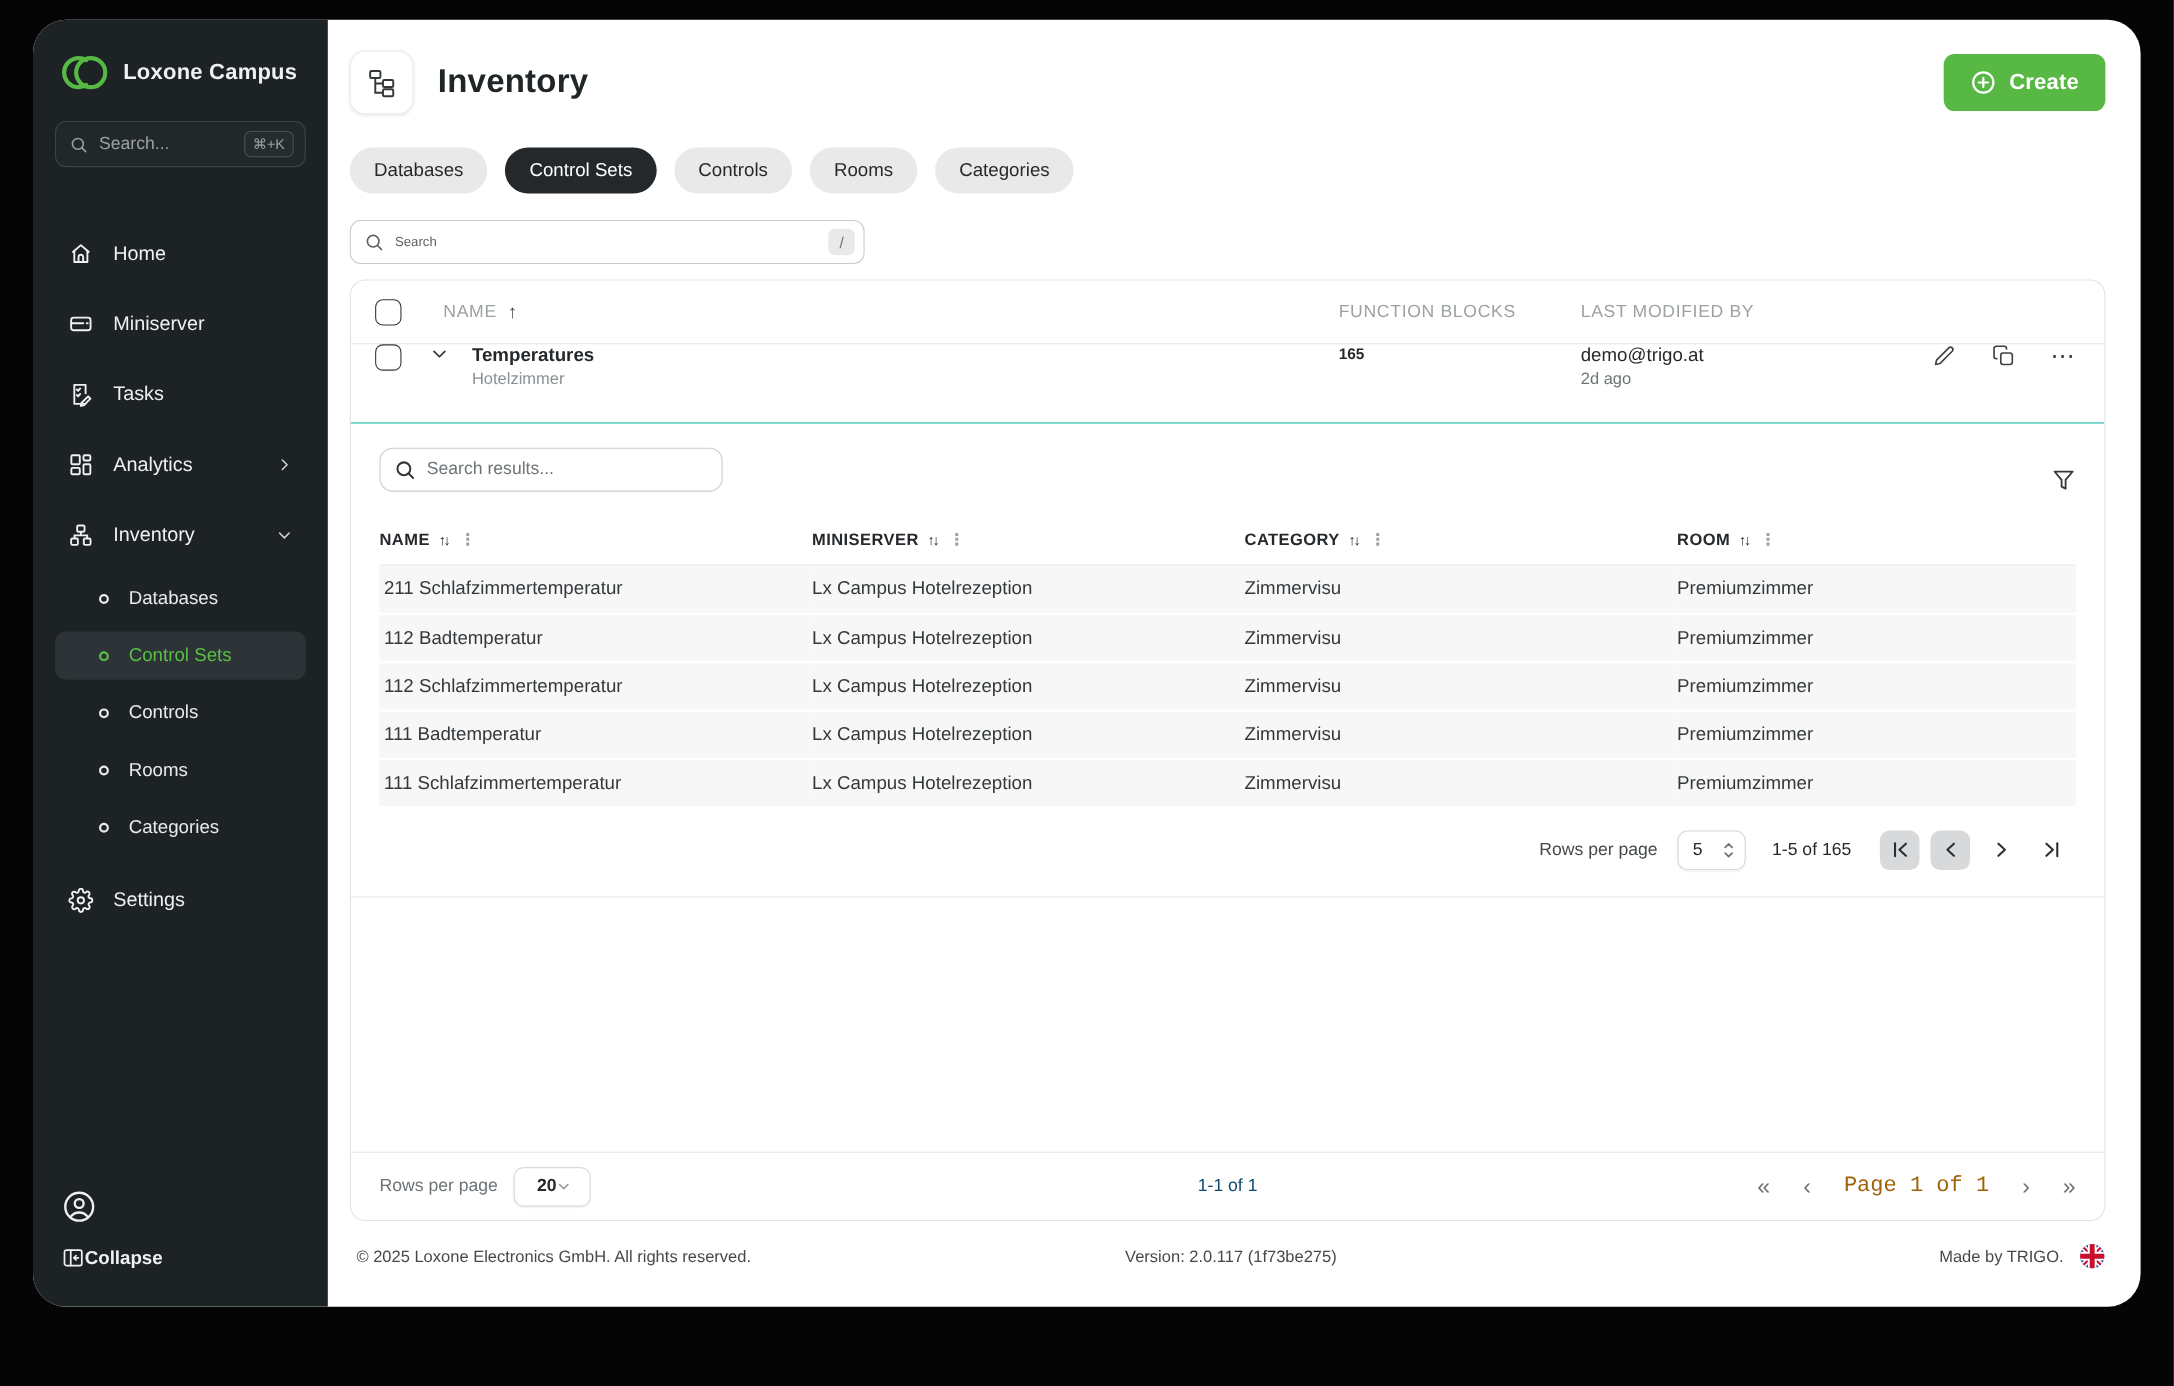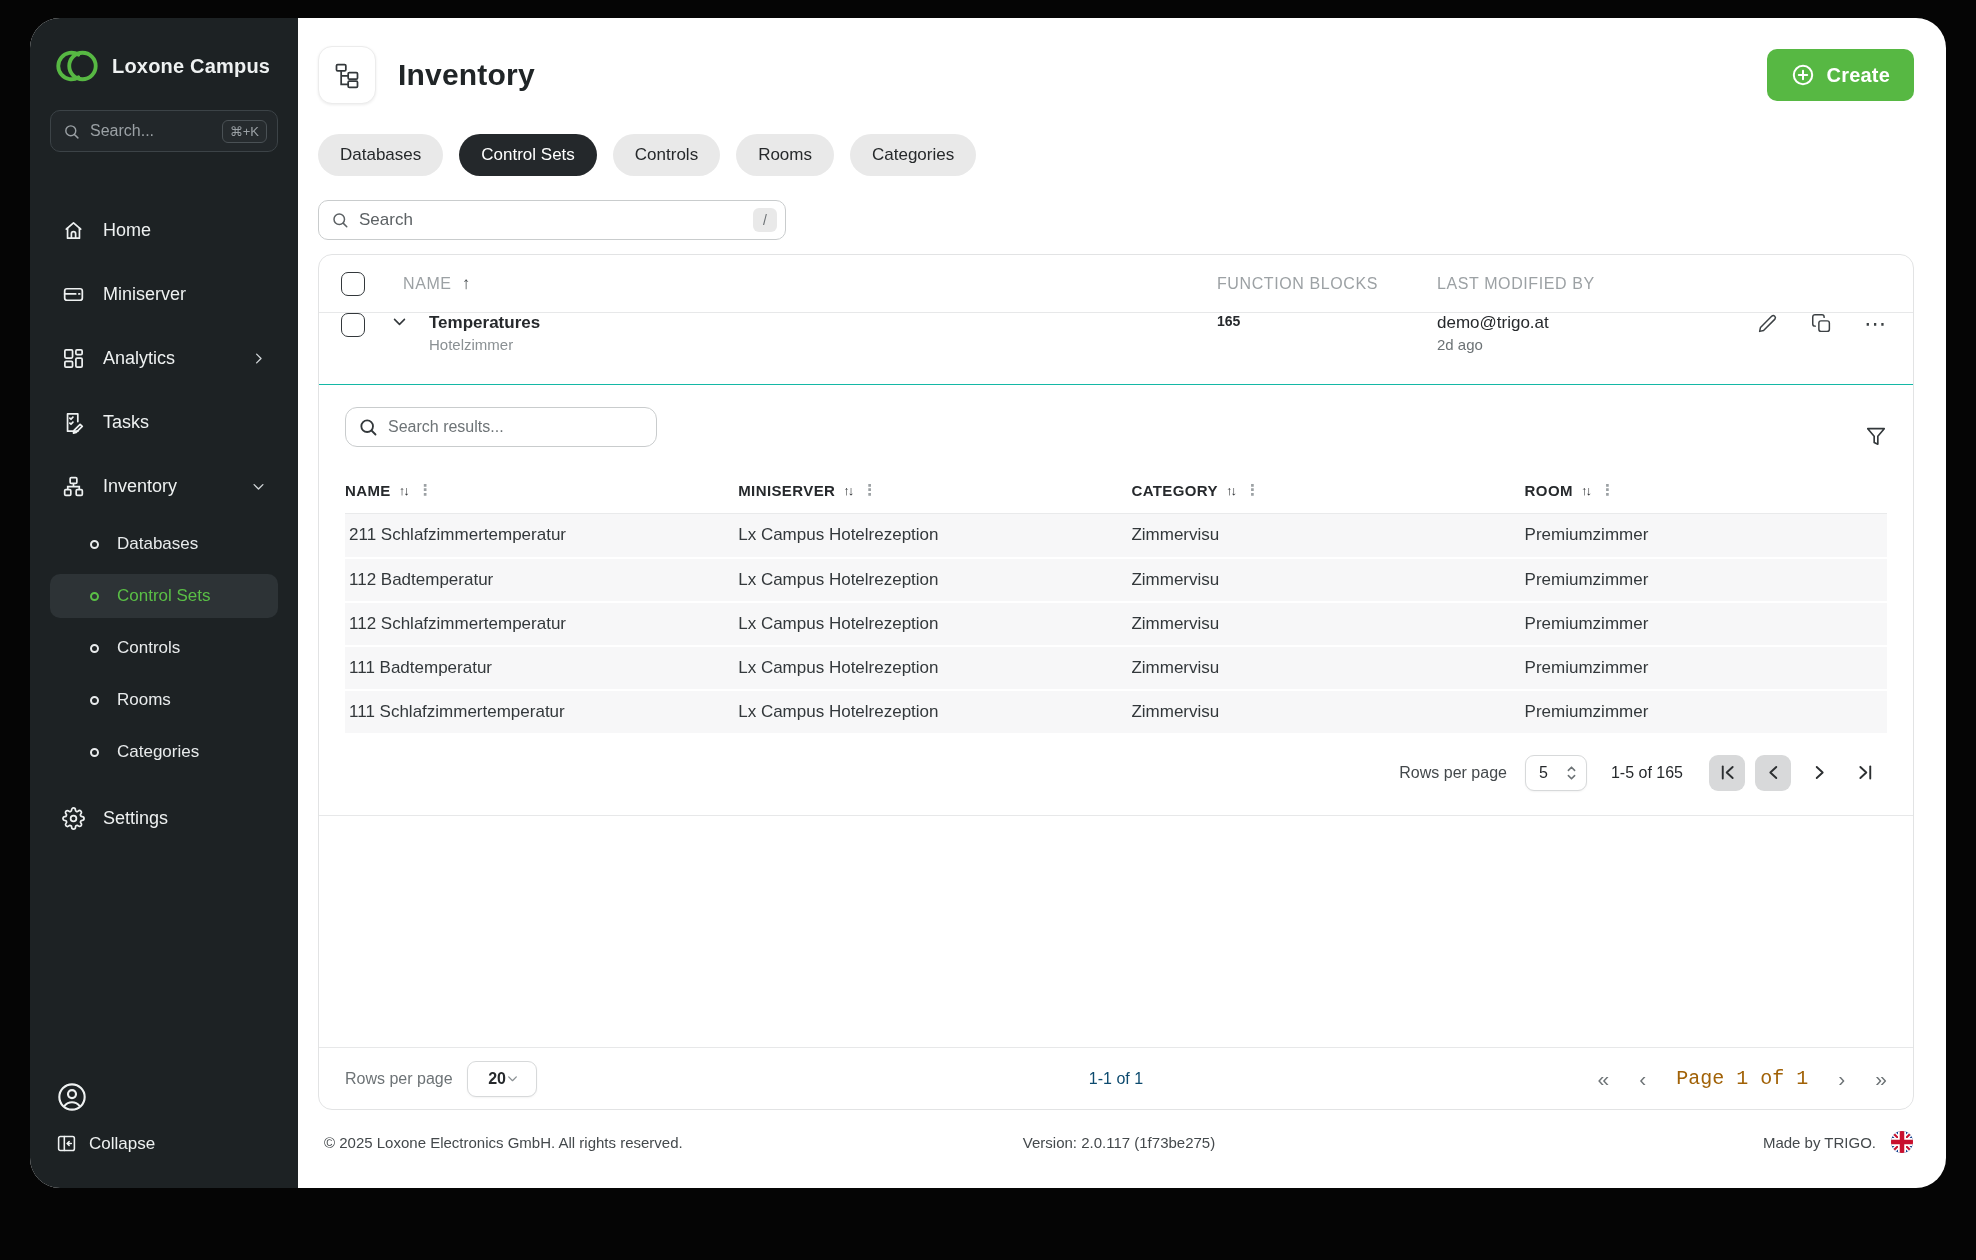--- a/index.html
+++ b/index.html
@@ -17,34 +17,34 @@
   .nav { margin-top:46px; display:flex; flex-direction:column; }
   .nav-item { display:flex; align-items:center; gap:18px; height:44px; margin:10px 0; padding:0 12px; border-radius:10px; font-size:18px; font-weight:500; color:#eef1f1; cursor:pointer; }
   .nav-item .spacer { flex:1; }
   .nav-item .chev { color:#cfd4d6; }
   .nav-sub { display:flex; flex-direction:column; }
   .nav-subitem { display:flex; align-items:center; gap:18px; height:44px; margin:4px 0; padding:0 12px 0 40px; border-radius:10px; font-size:17px; font-weight:500; color:#e8ebec; cursor:pointer; }
   .nav-subitem.active { background:#2d3336; color:#5abf46; }
   .dot-ic { width:9px; height:9px; border:2px solid currentColor; border-radius:50%; }
   .side-bottom { margin-top:auto; display:flex; flex-direction:column; gap:8px; padding-left:6px; }
   .avatar-btn { width:34px; height:34px; color:#eef1f1; cursor:pointer; }
-  .collapse-row { display:flex; align-items:center; gap:12px; font-size:17px; font-weight:400; cursor:pointer; padding:10px 0; }
+  .collapse-row { display:flex; align-items:center; font-size:17px; font-weight:700; cursor:pointer; padding:10px 0; }
   svg.ic { display:block; }
 
   
   .main { flex:1; display:flex; flex-direction:column; padding:28px 32px 0 20px; min-width:0; }
   .main-head { display:flex; align-items:center; }
   .title-icon-box { width:58px; height:58px; border:1px solid #ececec; border-radius:14px; box-shadow:0 1px 3px rgba(0,0,0,.08); display:flex; align-items:center; justify-content:center; color:#33383b; background:#fff; }
   .page-title { font-size:30px; font-weight:700; color:#202527; margin-left:22px; letter-spacing:.2px; }
   .create-btn { margin-left:auto; display:flex; align-items:center; gap:12px; background:#57b843; color:#fff; border:none; border-radius:10px; height:52px; padding:0 24px; font-size:20px; font-weight:700; font-family:inherit; cursor:pointer; letter-spacing:.2px; }
   .tabs { display:flex; gap:16px; margin-top:30px; }
   .tab { height:42px; display:flex; align-items:center; padding:0 22px; border-radius:21px; background:#e9e9e9; color:#26292b; font-size:17px; font-weight:500; cursor:pointer; }
   .tab.active { background:#24282b; color:#fff; }
   .top-search { margin-top:24px; width:468px; height:40px; border:1px solid #c9cccd; border-radius:10px; display:flex; align-items:center; gap:10px; padding:0 8px 0 12px; color:#5c6164; }
-  .top-search input { flex:1; border:none; outline:none; font-size:17px; color:#33383b; font-family:inherit; background:transparent; }
+  .top-search input { flex:1; border:none; outline:none; font-size:12px; color:#33383b; font-family:inherit; background:transparent; }
   .top-search input::placeholder { color:#5c6164; }
   .slash-kbd { background:#e9e9e9; border-radius:6px; color:#6c7174; font-size:14px; padding:4px 10px; }
 
   
   .card { margin-top:14px; border:1px solid #e2e3e4; border-radius:14px; display:flex; flex-direction:column; flex:1; min-height:0; overflow:hidden; background:#fff; }
   .ohead { display:flex; align-items:center; height:58px; border-bottom:1px solid #e7e8e9; padding:0 26px 0 22px; color:#9ca1a4; font-size:16px; letter-spacing:.6px; }
   .ohead .col-name { display:flex; align-items:center; gap:10px; flex:1; }
   .col-fb { width:220px; }
   .col-lmb { width:320px; }
   .col-actions { width:130px; }
@@ -147,45 +147,45 @@
           <svg class="ic" width="23" height="23" viewBox="0 0 24 24" fill="none" stroke="currentColor" stroke-width="1.8" stroke-linecap="round">
               <rect x="2.8" y="6" width="18.4" height="12" rx="2.4"></rect>
               <path d="M2.8 11.4h11.5"></path>
               <path d="M17.6 11.4h.9"></path>
             </svg>
         </span>
         <span>Miniserver</span>
       </div>
       <div class="nav-item">
         <span>
+          <svg class="ic" width="23" height="23" viewBox="0 0 24 24" fill="none" stroke="currentColor" stroke-width="1.8" stroke-linecap="round" stroke-linejoin="round">
+              <path d="M16.5 21H5.8V3h10.7v8"></path>
+              <path d="M8.2 7.4l1.2 1.2 2-2.2"></path>
+              <path d="M8.2 12.6l1.2 1.2 2-2.2"></path>
+              <path d="M12.6 20.2l6.3-6.3 2.2 2.2-6.3 6.3-2.8.6z"></path>
+            </svg>
+        </span>
+        <span>Tasks</span>
+      </div>
+      <div class="nav-item">
+        <span>
           <svg class="ic" width="23" height="23" viewBox="0 0 24 24" fill="none" stroke="currentColor" stroke-width="1.8">
               <rect x="3" y="3" width="8" height="8.5" rx="1.2"></rect>
               <rect x="3" y="15" width="8" height="6" rx="1.2"></rect>
               <rect x="14.5" y="3" width="6.5" height="5" rx="1.2"></rect>
               <rect x="14.5" y="11.5" width="6.5" height="9.5" rx="1.2"></rect>
             </svg>
         </span>
         <span>Analytics</span>
         <span class="spacer"></span>
         <span class="chev">
           <svg class="ic" width="15" height="15" viewBox="0 0 24 24" fill="none" stroke="currentColor" stroke-width="2.2" stroke-linecap="round" stroke-linejoin="round">
               <path d="M9 5l7 7-7 7"></path>
             </svg>
         </span>
-      </div>
-      <div class="nav-item">
-        <span>
-          <svg class="ic" width="23" height="23" viewBox="0 0 24 24" fill="none" stroke="currentColor" stroke-width="1.8" stroke-linecap="round" stroke-linejoin="round">
-              <path d="M16.5 21H5.8V3h10.7v8"></path>
-              <path d="M8.2 7.4l1.2 1.2 2-2.2"></path>
-              <path d="M8.2 12.6l1.2 1.2 2-2.2"></path>
-              <path d="M12.6 20.2l6.3-6.3 2.2 2.2-6.3 6.3-2.8.6z"></path>
-            </svg>
-        </span>
-        <span>Tasks</span>
       </div>
       <div class="nav-item">
         <span>
           <svg class="ic" width="23" height="23" viewBox="0 0 24 24" fill="none" stroke="currentColor" stroke-width="1.8">
               <rect x="8.5" y="2.8" width="7" height="6" rx="1.2"></rect>
               <rect x="2.8" y="15.2" width="6.4" height="6" rx="1.2"></rect>
               <rect x="14.8" y="15.2" width="6.4" height="6" rx="1.2"></rect>
               <path d="M12 8.8v3.4M6 15.2v-3h12v3"></path>
             </svg>
         </span>

